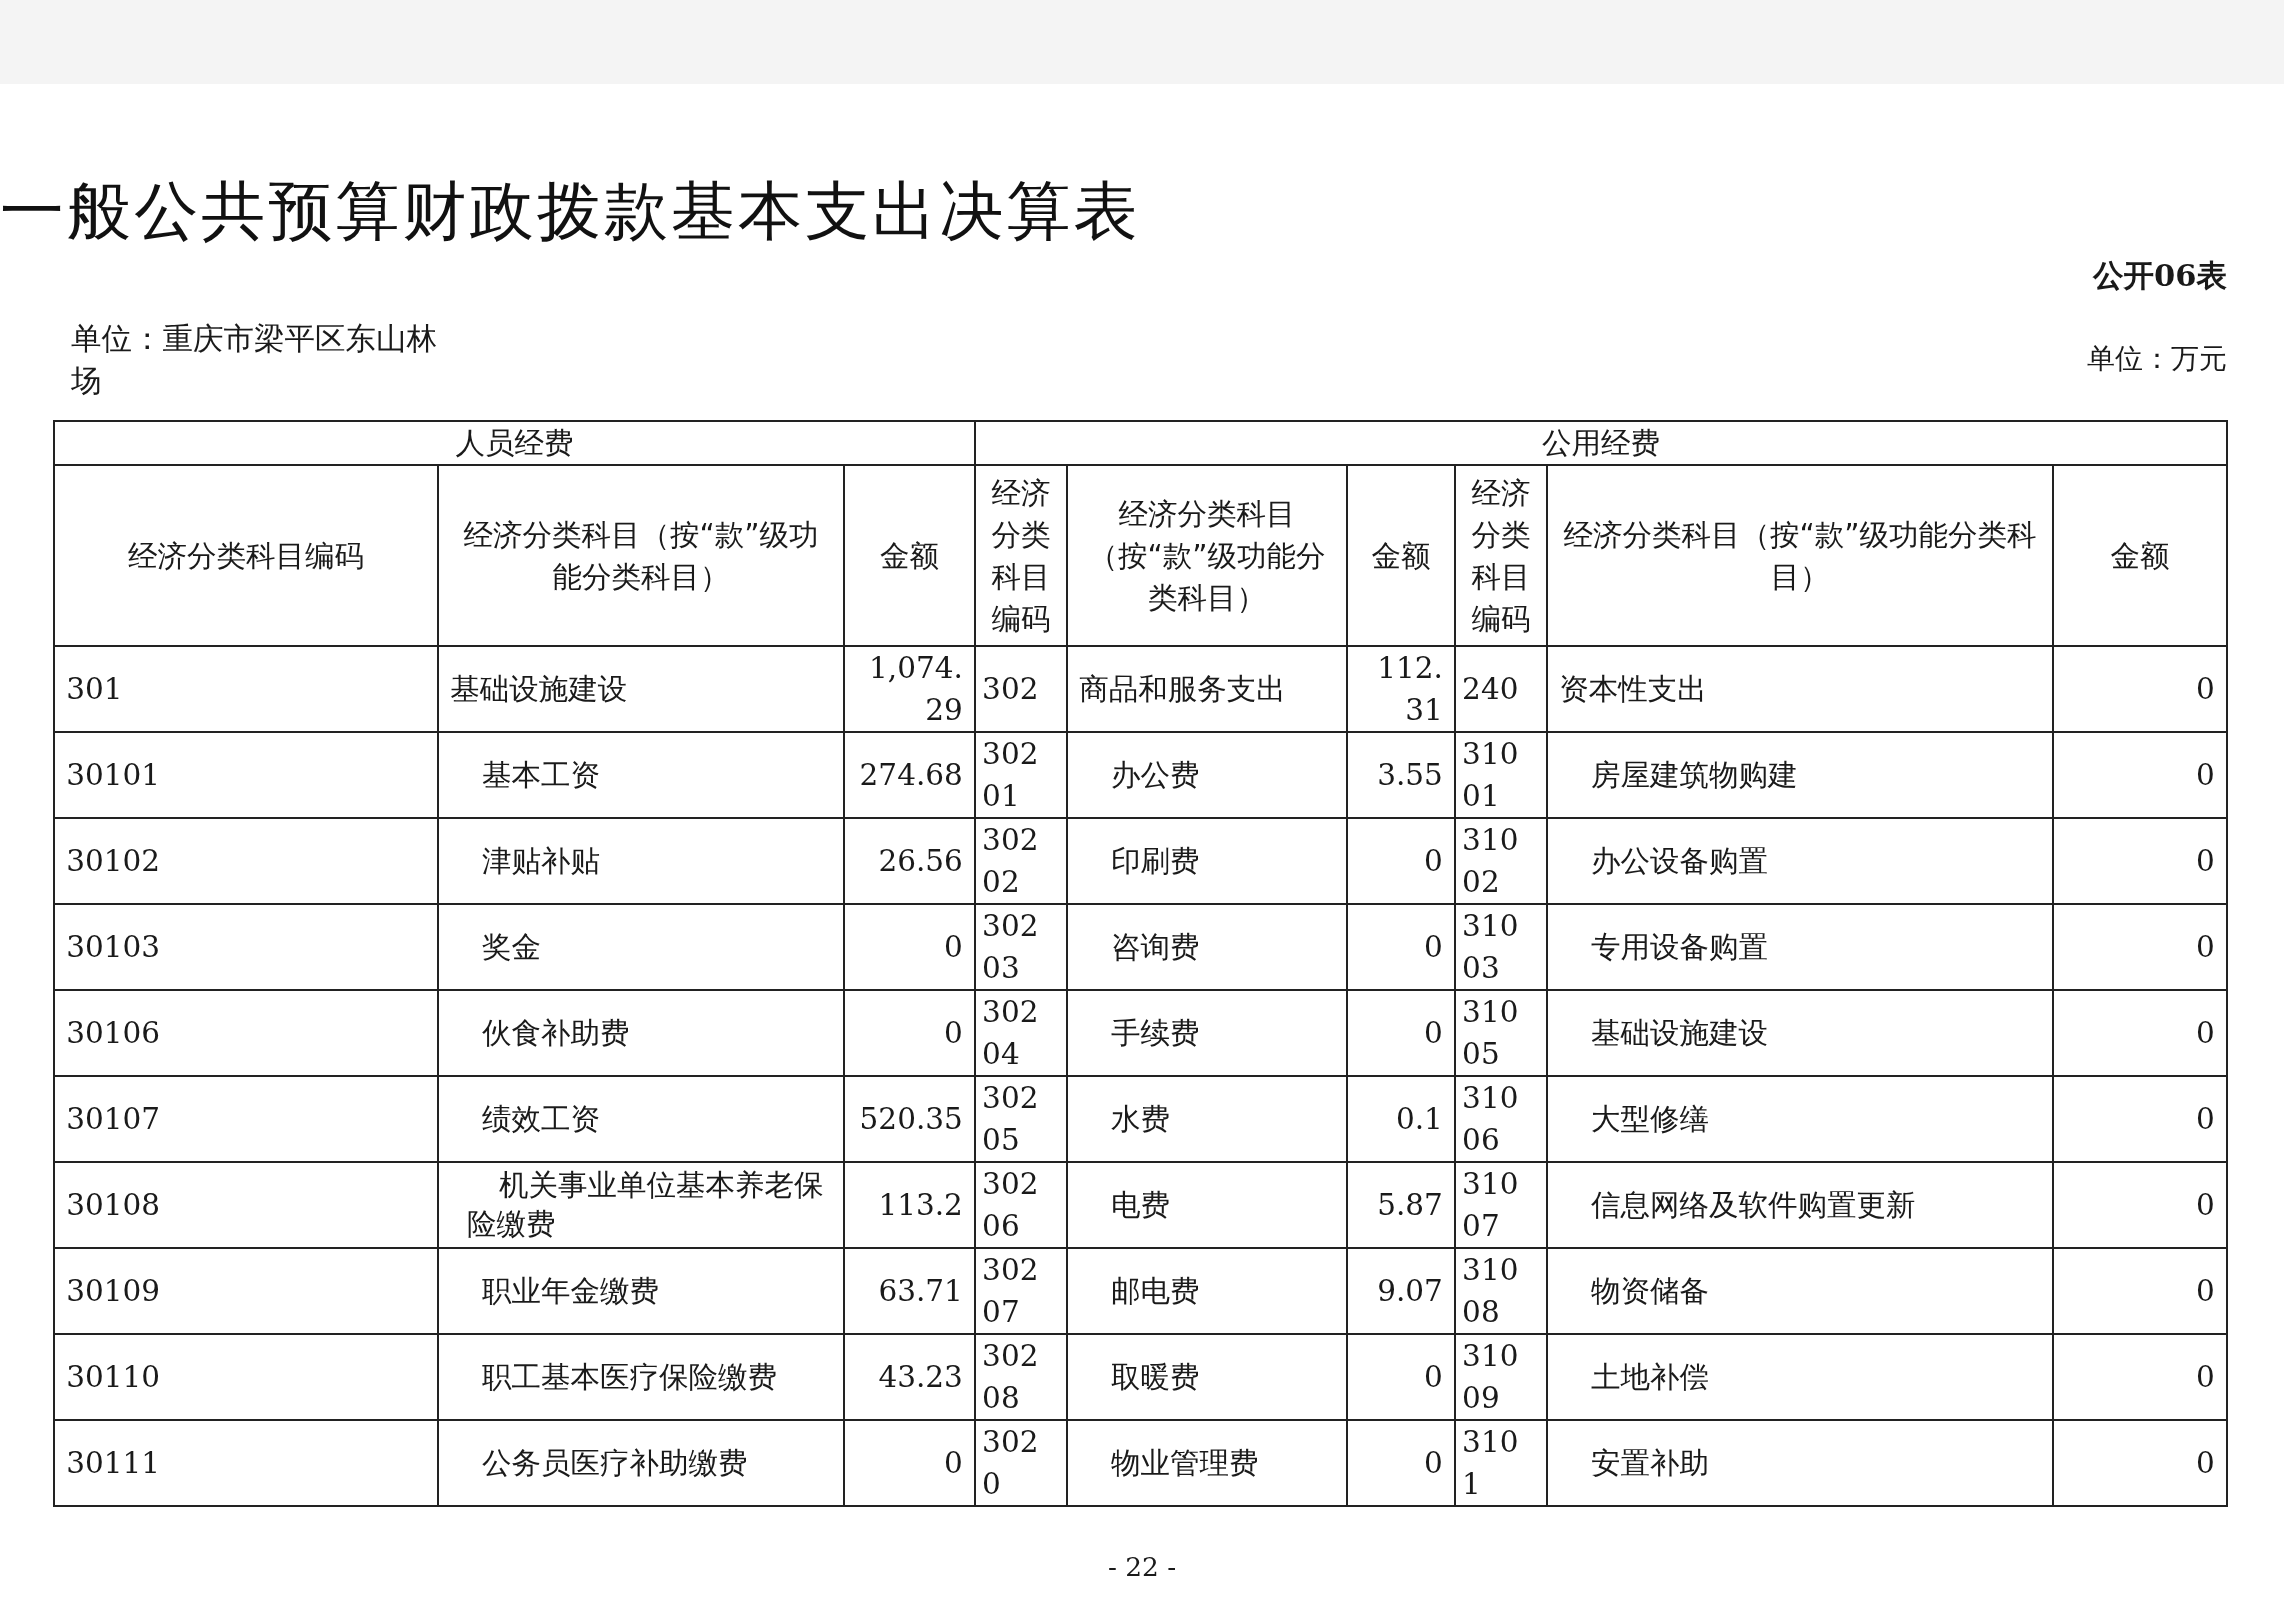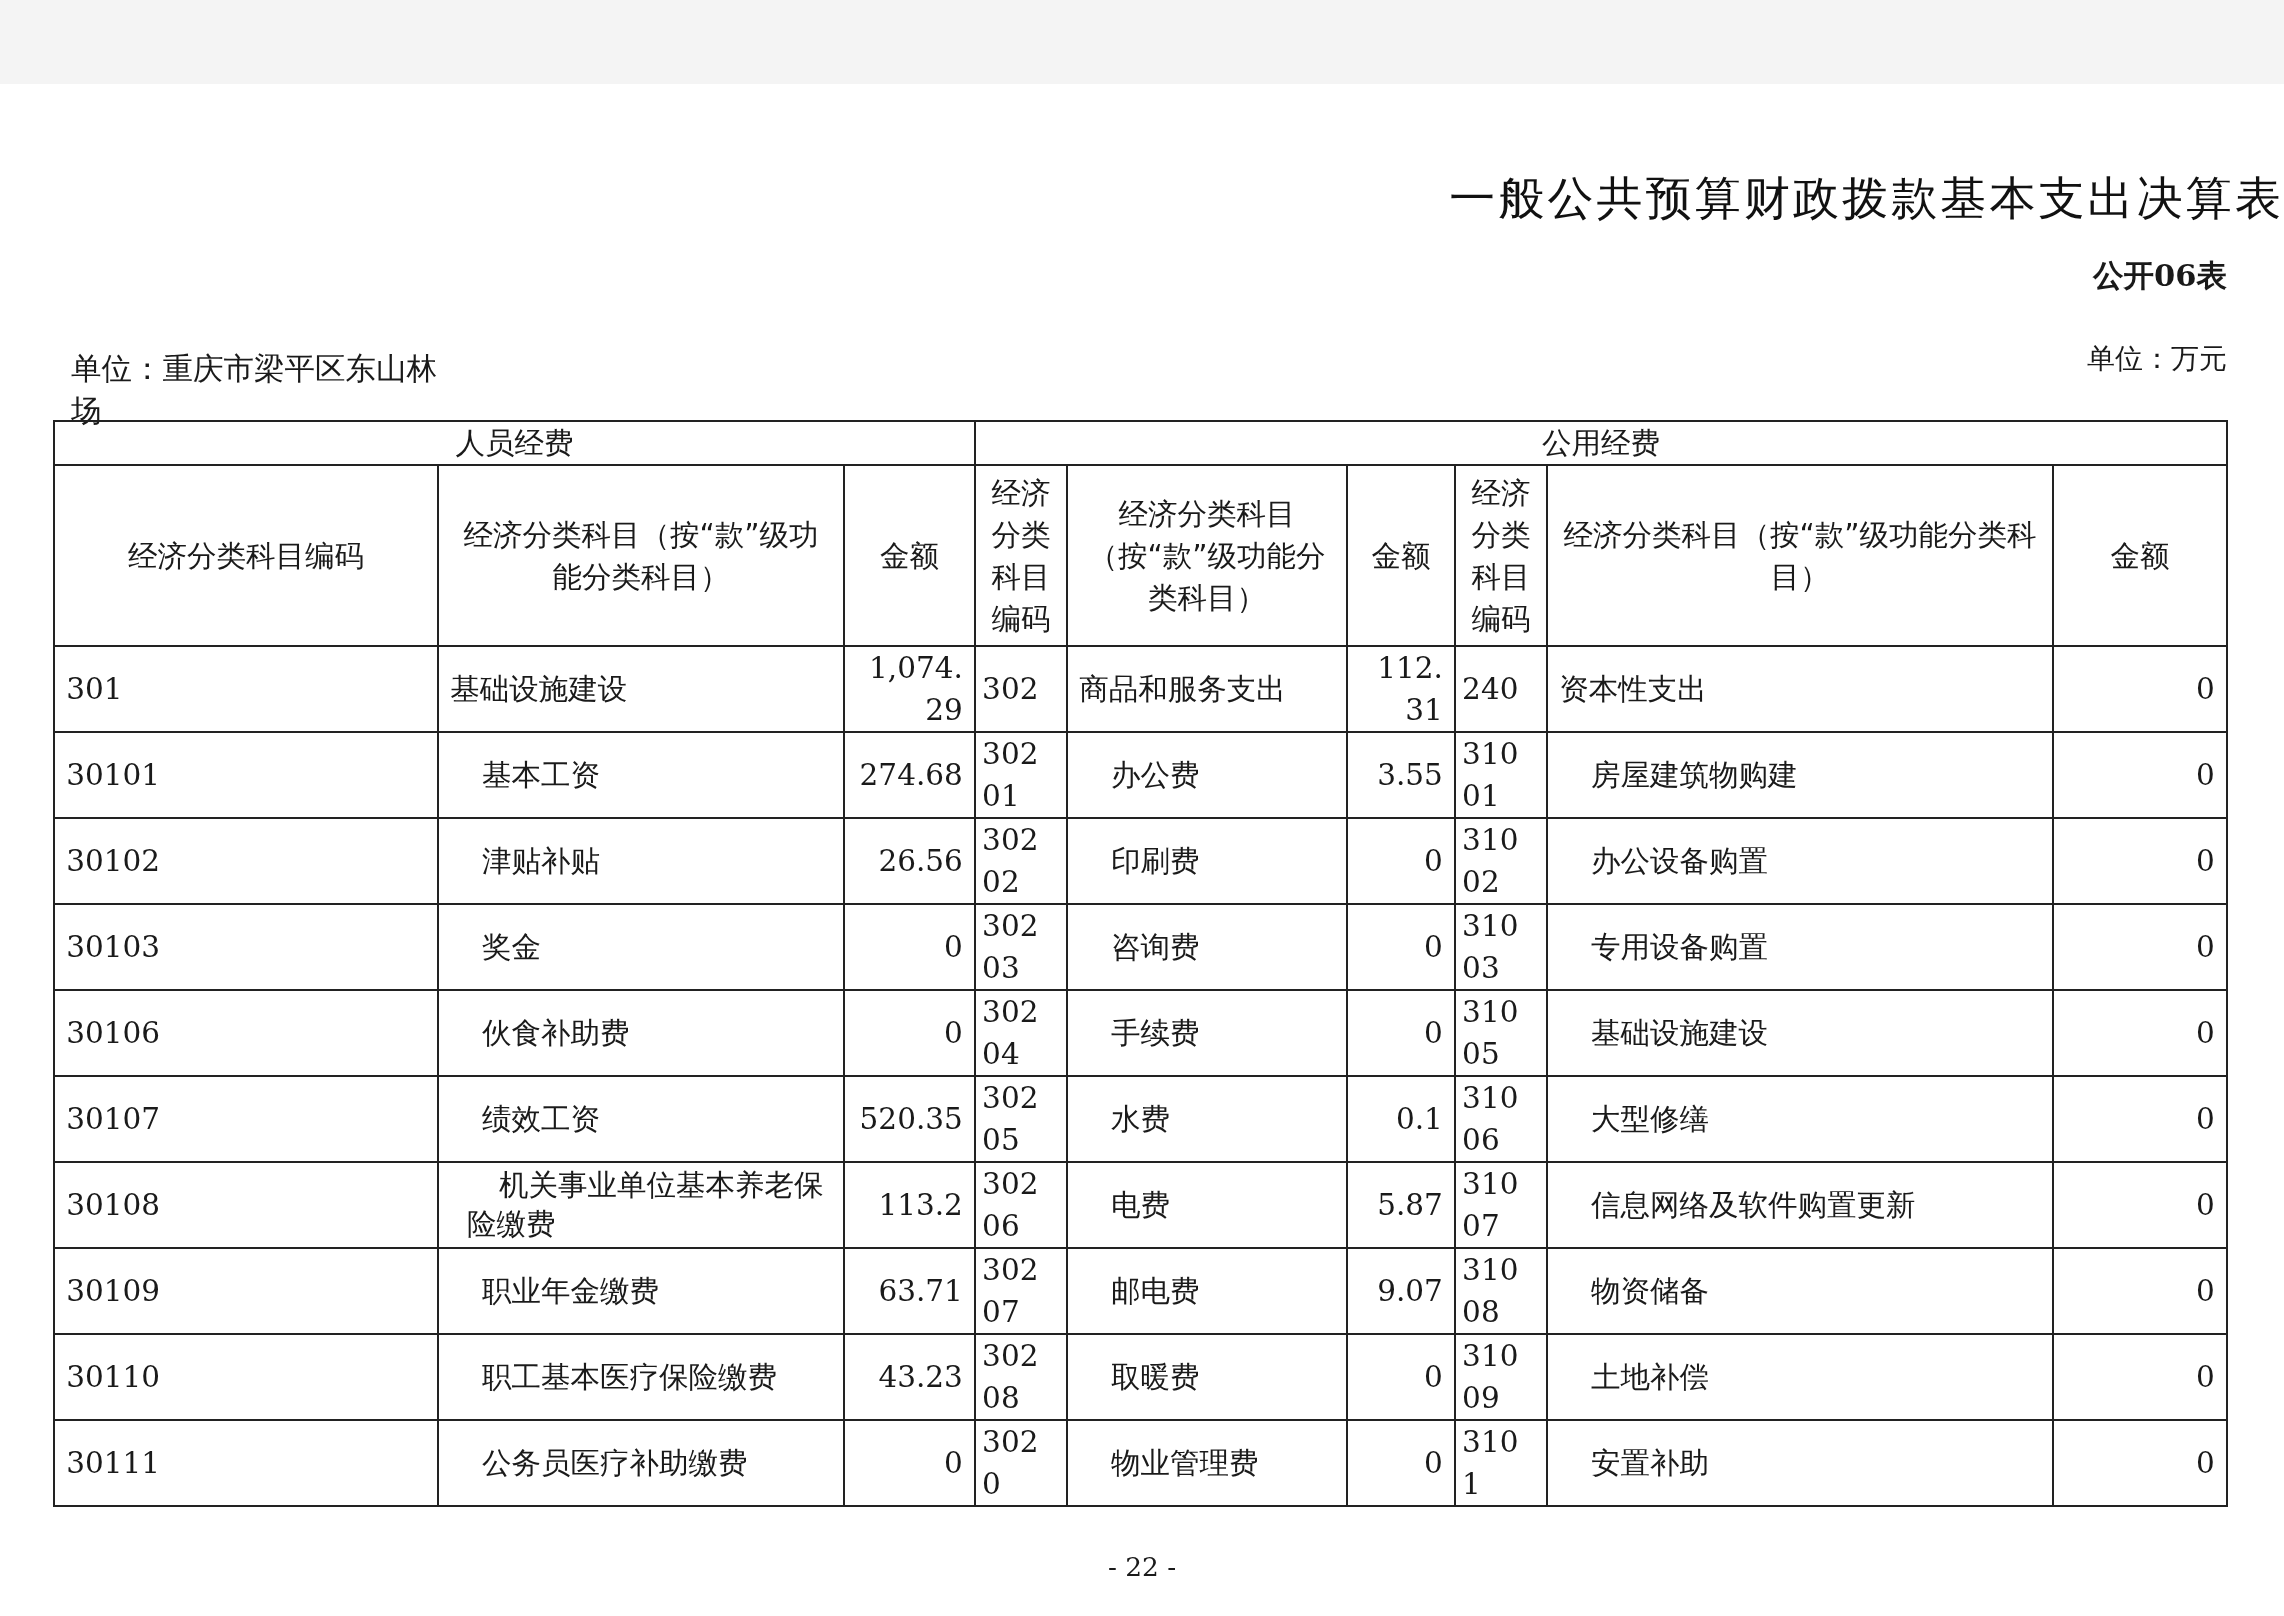--- a/index.html
+++ b/index.html
@@ -1,24 +1,24 @@
 <!DOCTYPE html>
 <html style="font-size:8.1px"><head>
 <meta charset="utf-8">
 <style>
   html, body { margin:0; padding:0; background:#ffffff; }
   body { width:2284px; height:1617px; position:relative; overflow:hidden;
          font-family:"DejaVu Serif", "Liberation Serif", serif; color:#1a1a1a; }
   .page-top-band { position:absolute; left:0; top:0; width:2284px; height:84px; background:#f4f4f4; }
-  .title { position:absolute; left:0; top:168px; width:2284px; text-align:right;
-           font-family:"DejaVu Sans", "Liberation Sans", sans-serif; font-size:46px; letter-spacing:3.1px; color:#111; }
+  .title { position:absolute; left:0; top:168px; width:2284px; text-align:left;
+           font-family:"DejaVu Sans", "Liberation Sans", sans-serif; font-size:64px; letter-spacing:3.1px; color:#111; }
   .form-no { position:absolute; right:57px; top:254px; width:153px; text-align:right; font-size:30.5px; line-height:42px;font-weight:bold; }
   .unit-right { position:absolute; right:57px; top:338px; width:214px; text-align:right; font-size:28px; line-height:42px; }
   .unit-left { position:absolute; left:71px; top:320px; width:387px; font-size:30.5px; line-height:42px;
-               font-family:Liberation Serif, serif;margin-top:28px; }
+               font-family:Liberation Mono, monospace; }
   table.budget { position:absolute; left:53px; top:420px; width:2172px; border-collapse:collapse; table-layout:fixed; }
   table.budget td, table.budget th { border:2px solid #222; font-weight:normal; font-size:29.5px; line-height:42px;
                padding:0 11.2px; vertical-align:middle; overflow:hidden; }
   .grp { height:40px; text-align:center; font-family:"DejaVu Sans", "Liberation Sans", sans-serif; }
   .hdr { height:179px; text-align:center; font-family:"DejaVu Sans", "Liberation Sans", sans-serif; }
   .hdr.narrow { padding:0 3.1px; }
   tr.row td { height:84px; }
   tr.row.last td { height:38px; }
   .code { text-align:left; word-break:break-all; }
   .code.nw { padding-left:6.1px; padding-right:16px; }

